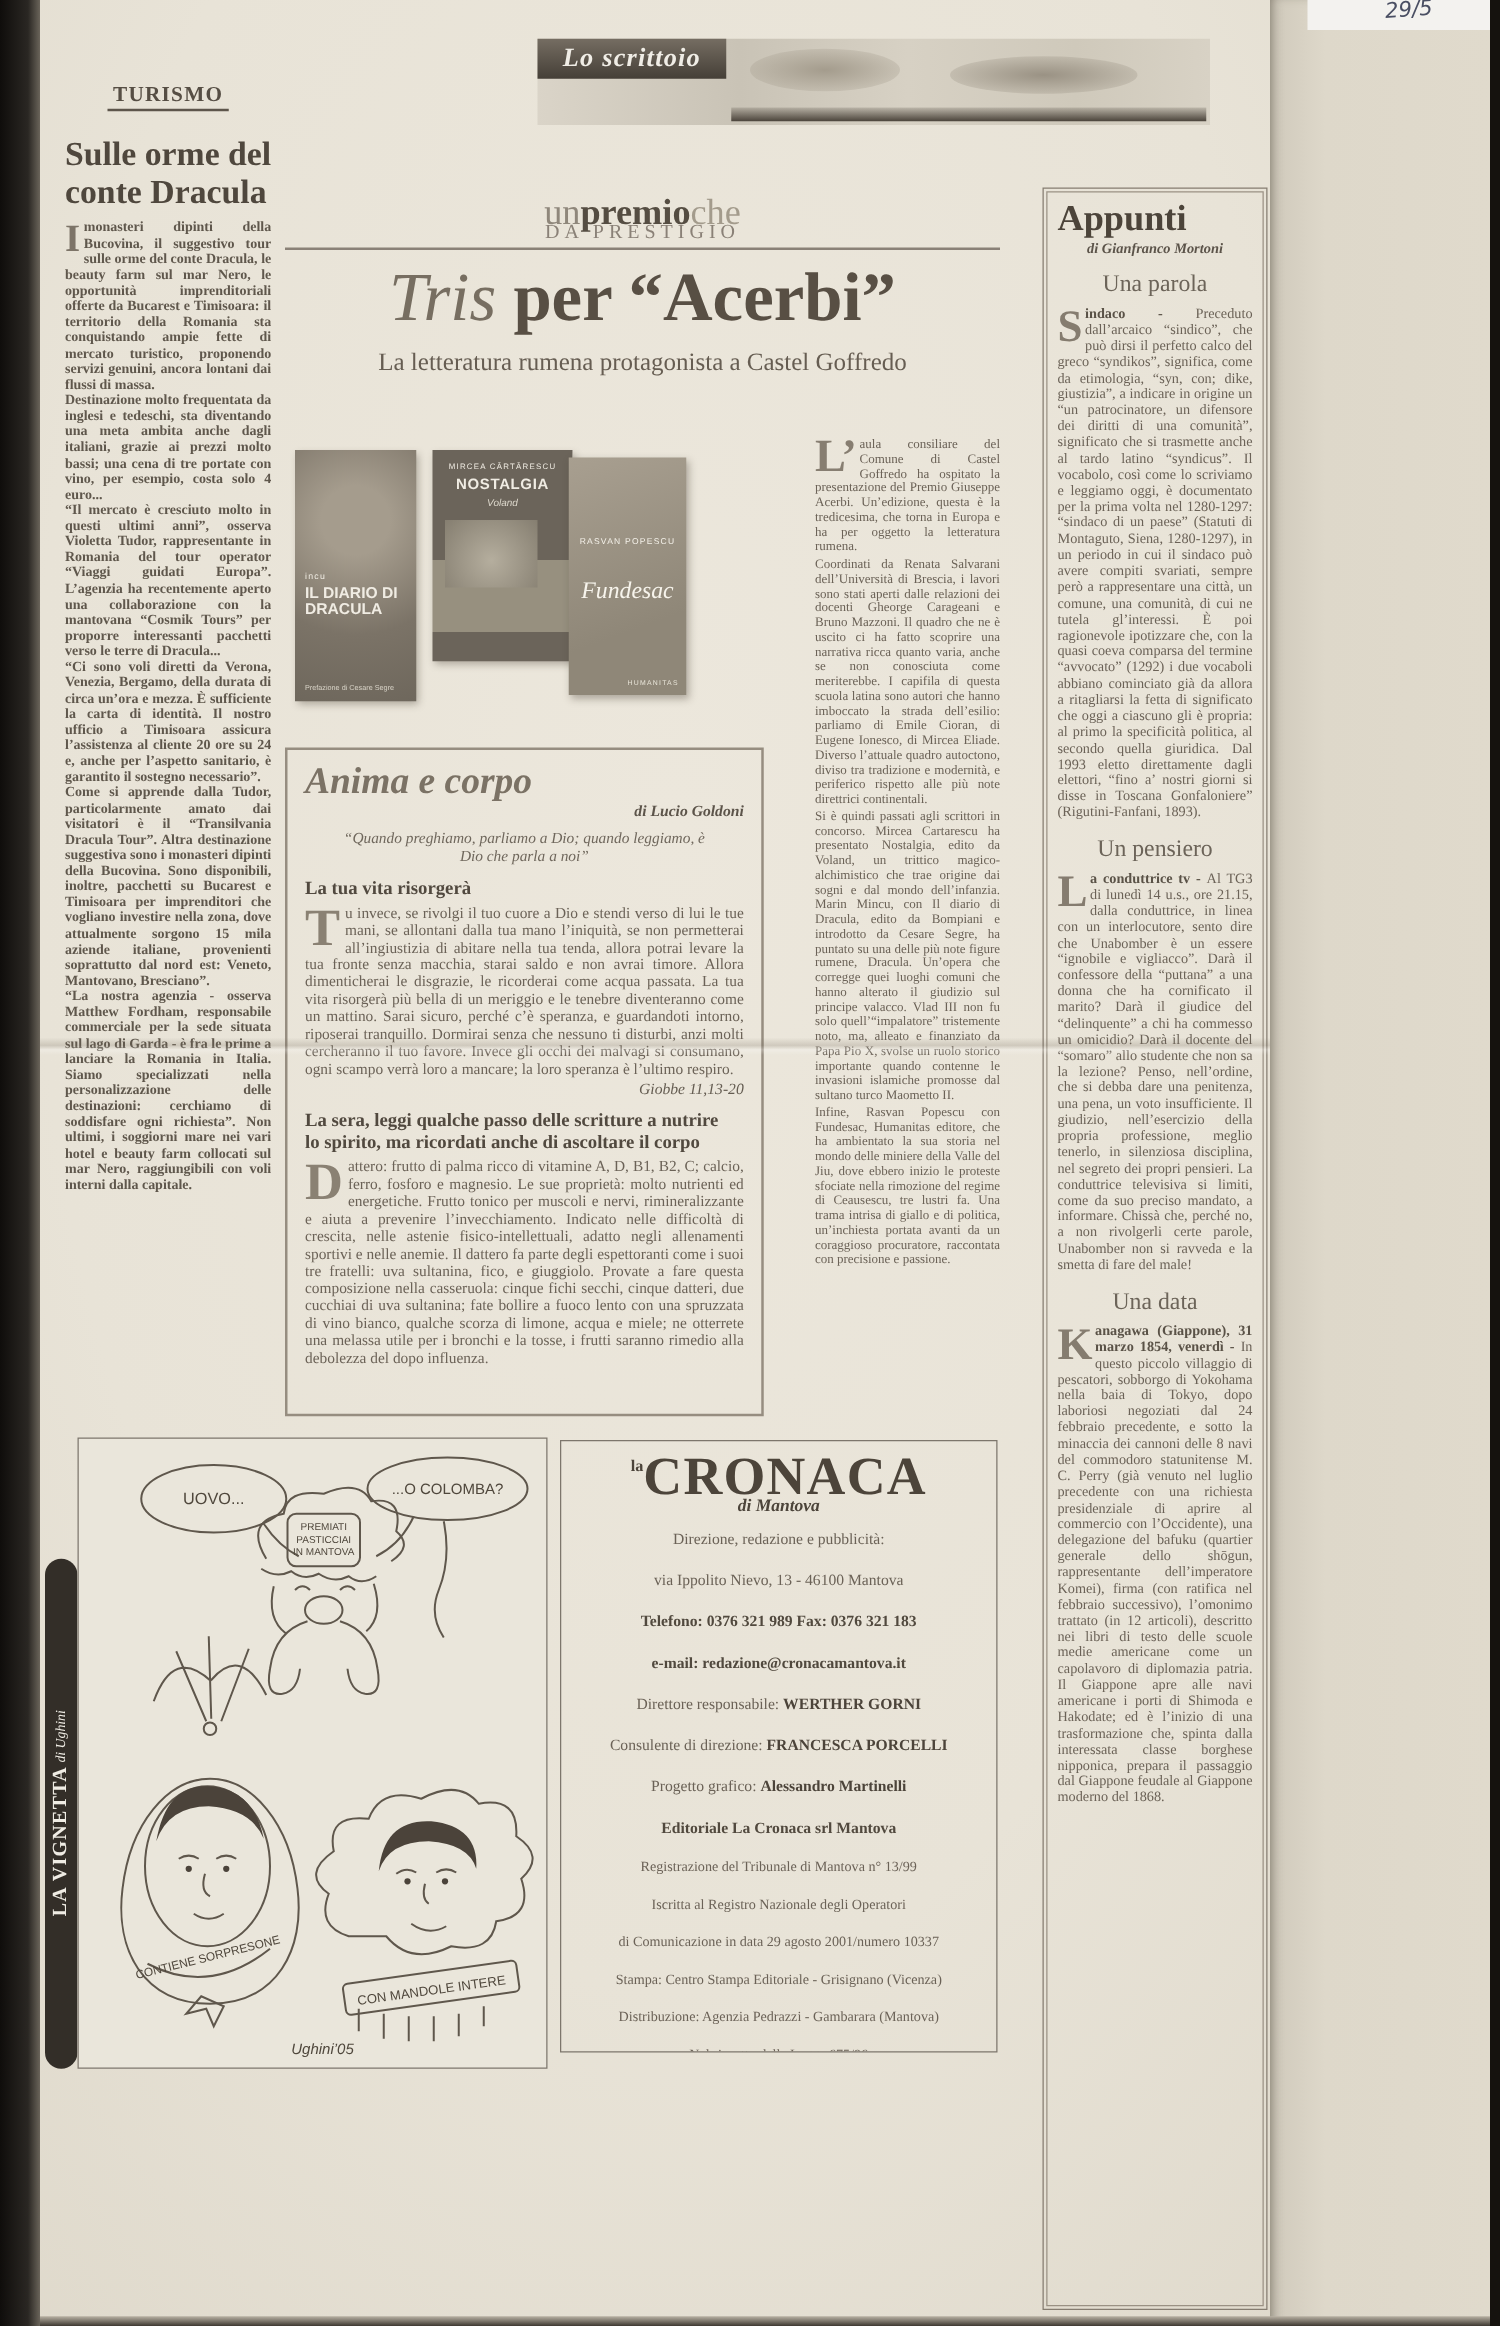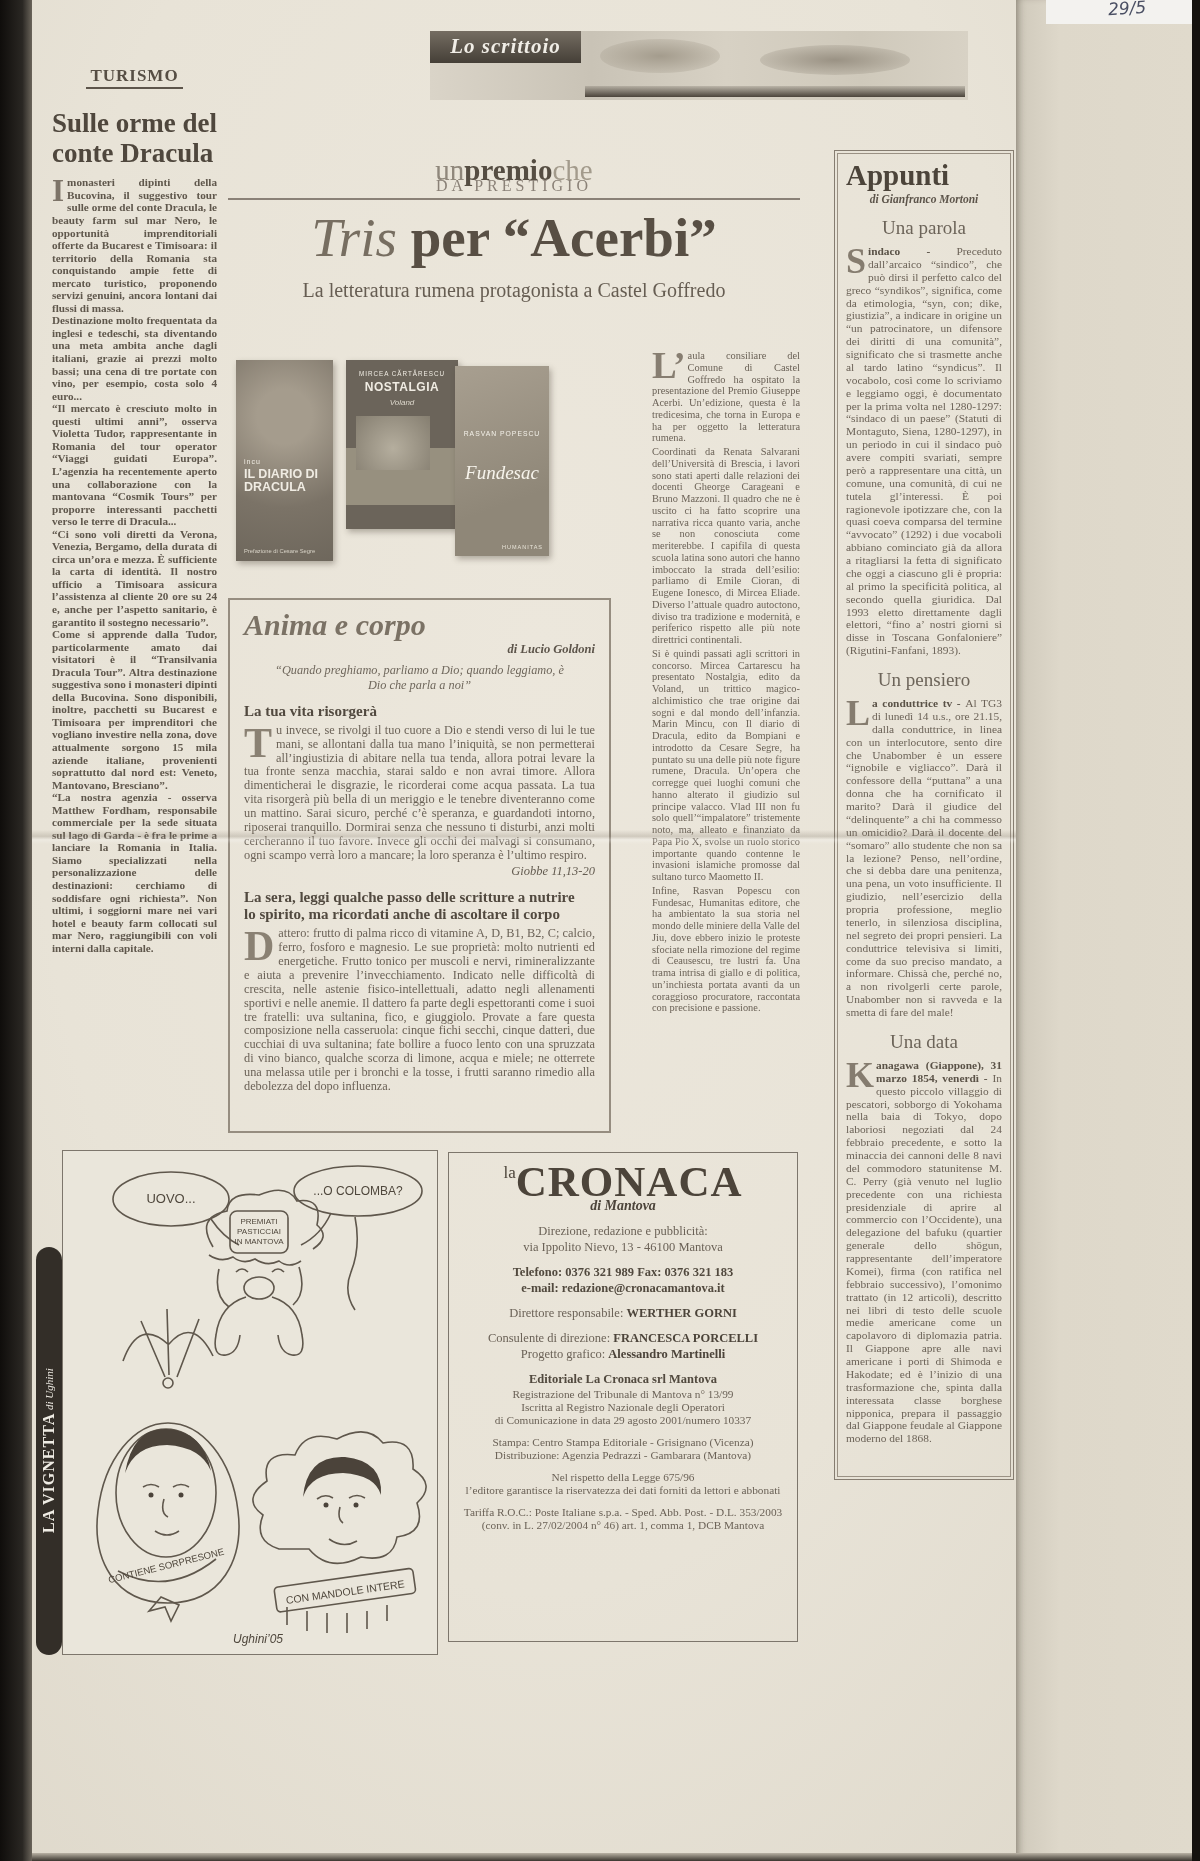--- a/index.html
+++ b/index.html
@@ -72,44 +72,44 @@
   .anima{left:228px;top:598px;width:383px;height:535px;border:2px solid #968d80;padding:8px 14px;box-sizing:border-box;overflow:hidden;}
   .an-title{font-style:italic;font-size:30px;color:#7b7265;margin:0;}
   .an-byline{text-align:right;font-weight:bold;font-style:italic;font-size:12.5px;color:#5c544a;margin-top:0px;}
   .an-quote{text-align:center;font-style:italic;font-size:12.3px;color:#6f675c;margin:6px 30px 0;line-height:1.2;}
   .an-sub{font-weight:bold;font-size:15px;color:#51493f;margin-top:10px;line-height:1.15;}
   .an-p{margin:4px 0 0;font-size:12.3px;line-height:1.13;text-align:justify;color:#6b6257;}
   .an-drop{float:left;font-weight:bold;color:#8a8173;font-size:42px;line-height:.78;padding:3px 4px 0 0;}
   .an-cite{text-align:right;font-style:italic;font-size:12.5px;color:#645c51;margin:1px 0 0;}
 
   
-  .appunti{left:834px;top:150px;width:180px;height:1330px;border:1px solid #857c70;box-sizing:border-box;padding:10px 11px;overflow:hidden;}
+  .appunti{left:834px;top:150px;width:180px;height:1698px;border:1px solid #857c70;box-sizing:border-box;padding:10px 11px;overflow:hidden;}
   .appunti::before{content:"";position:absolute;inset:2px;border:1px solid #9a9184;pointer-events:none;}
   .ap-title{font-weight:bold;font-size:29px;color:#4c443a;margin:0;line-height:1;}
   .ap-byline{font-weight:bold;font-style:italic;font-size:11.5px;color:#5c544a;text-align:center;margin-top:3px;}
   .ap-h3{font-size:19px;font-weight:normal;color:#6c6459;text-align:center;margin:12px 0 6px;}
   .appunti p{margin:0;font-size:11.4px;line-height:1.13;text-align:justify;color:#6b6257;}
   .ap-drop{float:left;font-weight:bold;color:#857c6f;font-size:36px;line-height:.8;padding:2px 2px 0 0;}
   .ap-lead{font-weight:bold;color:#5a5247;}
 
   
   .vstrip{left:36px;top:1247px;width:26px;height:408px;background:#332e28;border-radius:13px;color:#efece4;
     writing-mode:vertical-rl;transform:rotate(180deg);text-align:center;line-height:26px;}
   .vstrip .v1{font-weight:bold;font-size:16px;letter-spacing:1px;}
   .vstrip .v2{font-style:italic;font-size:11px;letter-spacing:0;}
   .vbox{left:62px;top:1150px;width:376px;height:505px;border:1.5px solid #7d766c;box-sizing:border-box;background:#eae6db;}
 
   
   .cronaca{left:448px;top:1152px;width:350px;height:490px;border:1.5px solid #7d766c;box-sizing:border-box;
     text-align:center;padding:10px 12px;overflow:hidden;color:#6b6257;}
   .cr-mast{display:inline-block;line-height:.9;}
-  .cr-la{font-weight:normal;font-size:17px;vertical-align:18px;color:#4c443a;}
+  .cr-la{font-weight:bold;font-size:13px;vertical-align:18px;color:#4c443a;}
   .cr-title{font-weight:bold;font-size:43px;letter-spacing:1px;color:#49413699;color:#4c443a;}
   .cr-sub{display:block;text-align:center;font-weight:bold;font-size:14px;color:#4c443a;margin-top:-2px;font-style:italic;}
-  .cr-line{font-size:12.5px;margin:1px 0;}
+  .cr-line{font-size:12.5px;margin:18px 0;}
   .cr-bold{font-weight:bold;color:#51493e;}
   .cr-sp{margin-top:10px;}
   .cr-small{font-size:11.3px;}
   .cr-name{font-weight:bold;color:#4c443a;}
 </style>
 </head>
 <body>
 
 <div class="paper">
 

